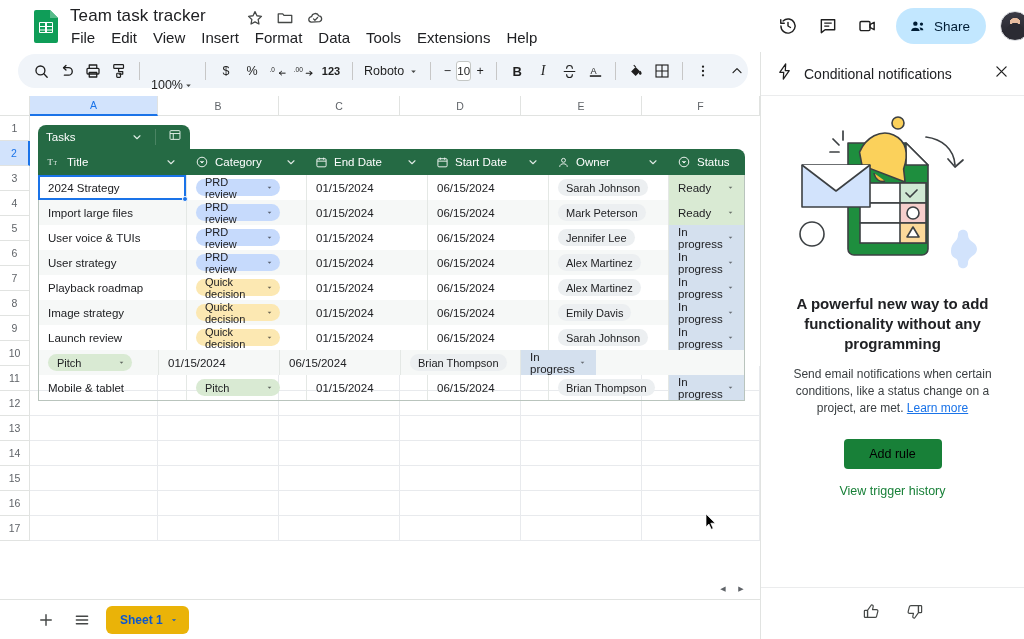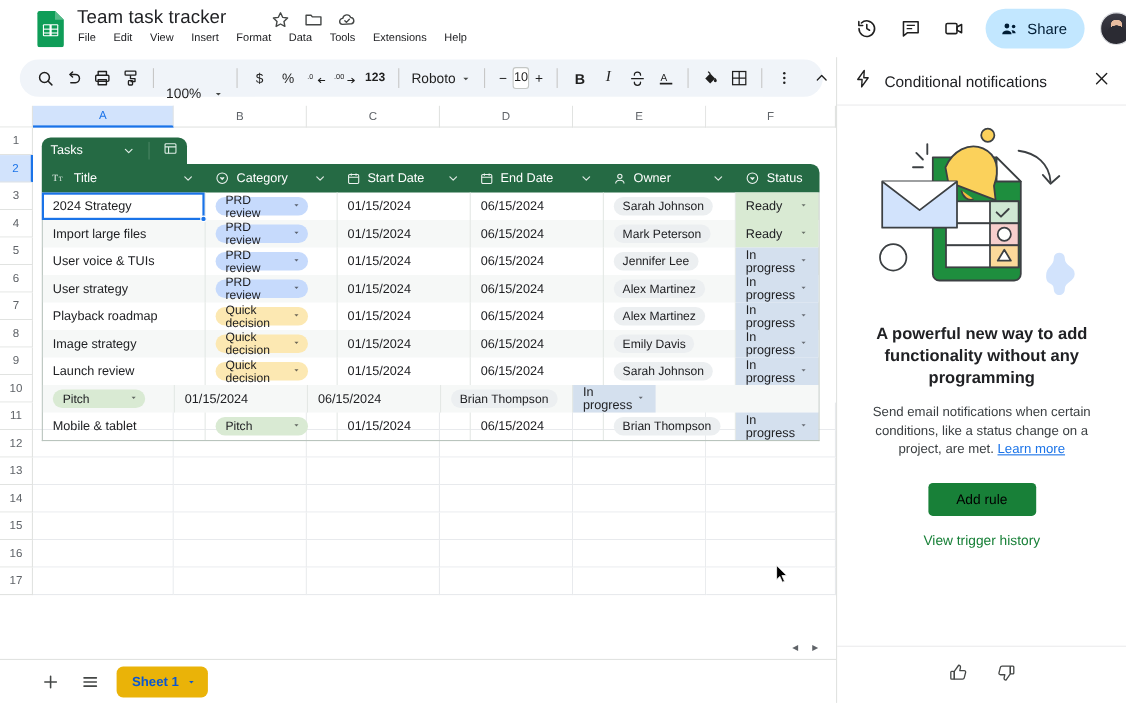--- a/index.html
+++ b/index.html
@@ -17,21 +17,21 @@
   .sheets-logo {
     position:absolute; left:14px; top:9px; width:30px; height:34px;
   }
   .doc-title {
     position:absolute; left:52px; top:6px;
     font-size:17px; color:#202124; letter-spacing:.1px; white-space:nowrap;
   }
   .title-icons { position:absolute; left:228px; top:9px; display:flex; gap:12px; align-items:center; }
   .ticon { width:18px; height:18px; display:block; color:#444746; }
   .menubar { position:absolute; left:53px; top:29px; display:flex; gap:16px; }
-  .menu-item { font-size:10px; color:#202124; cursor:default; white-space:nowrap; }
+  .menu-item { font-size:15px; color:#202124; cursor:default; white-space:nowrap; }
 
   .top-right { position:absolute; right:12px; top:8px; display:flex; align-items:center; gap:4px; }
   .rbtn { width:36px; height:36px; border-radius:50%; display:flex; align-items:center; justify-content:center; color:#1f1f1f; }
   .share-btn {
     height:36px; padding:0 16px 0 13px; border-radius:18px; background:#c2e7ff;
     display:flex; align-items:center; gap:8px; font-size:13.5px; color:#001d35; margin-left:6px;
   }
   .avatar {
     width:30px; height:30px; border-radius:50%; margin-left:10px;
     background:
@@ -42,40 +42,40 @@
   }
 
   
   .toolbar {
     position:absolute; left:18px; top:54px; width:730px; height:34px;
     background:#f0f4f9; border-radius:18px; display:flex; align-items:center; padding:0 10px;
   }
   .tb { width:26px; height:26px; display:flex; align-items:center; justify-content:center; color:#1f1f1f; border-radius:4px; flex:none; }
   .tb-txt { font-size:12.5px; color:#1f1f1f; }
   .tb-sep { width:1px; height:18px; background:#c7c7c7; margin:0 7px; flex:none; }
-  .zoom-box { display:flex; align-items:center; gap:10px; padding:0 4px;margin-top:28px; }
+  .zoom-box { display:flex; align-items:center; gap:0; padding:0 4px;margin-top:28px; }
   .font-box { display:flex; align-items:center; gap:4px; padding:0 4px; }
   .fontsize { width:26px; height:20px; border:1px solid #c4c7c5; border-radius:3px; font-size:11.5px;
               display:flex; align-items:center; justify-content:center; color:#1f1f1f; background:#fff; }
 
   
   .grid-wrap { position:absolute; left:0; top:96px; width:760px; height:503px; background:#fff; overflow:hidden; }
   .corner { position:absolute; left:0; top:0; width:30px; height:20px; background:#fff; border-right:1px solid #e1e3e1; border-bottom:1px solid #e1e3e1; }
   .colhead { position:absolute; top:0; height:20px; background:#fff; border-right:1px solid #e1e3e1; border-bottom:1px solid #e1e3e1;
              display:flex; align-items:center; justify-content:center; font-size:10.5px; color:#5f6368; }
   .colhead.sel { background:#d2e3fc; color:#1a73e8; border-bottom:2px solid #1a73e8; }
   .rowhead { position:absolute; left:0; width:30px; height:25px; background:#fff; border-right:1px solid #e1e3e1; border-bottom:1px solid #e1e3e1;
              display:flex; align-items:center; justify-content:center; font-size:10.5px; color:#5f6368; }
   .rowhead.sel { background:#d2e3fc; color:#1a73e8; border-right:2px solid #1a73e8; }
   .gcell { position:absolute; height:25px; border-right:1px solid #e8eaed; border-bottom:1px solid #e8eaed; background:#fff; }
 
   
   .tbl { position:absolute; left:38px; top:29px; width:707px; }
   .tbl-tab {
-    position:absolute; left:0; top:0; width:132px; height:24px; background:#256a44;
+    position:absolute; left:0; top:0; width:152px; height:24px; background:#256a44;
     border-radius:8px 8px 0 0; display:flex; align-items:center; padding:0 8px; gap:8px;
   }
   .tbl-tab .nm { font-size:11.5px; color:#fff; }
   .tbl-tab .cv { margin-left:auto; color:#cfe3d7; display:flex; }
   .tbl-tab .divv { width:1px; height:16px; background:#4a8463; margin:0 4px; }
   .tbl-head {
     position:absolute; left:0; top:24px; width:707px; height:26px; background:#256a44;
     border-radius:0 8px 0 0; display:flex; align-items:center;
   }
   .th { height:26px; display:flex; align-items:center; gap:6px; padding:0 9px; color:#fff; font-size:11.5px; flex:none; }
@@ -453,35 +453,35 @@
               </svg>
             </span>
         </div>
         <div class="th" style="width:121px">
           <span class="th-ico">
             <svg width="13" height="13" viewBox="0 0 24 24" fill="none" stroke="#fff" stroke-width="1.8">
                 <rect x="3.5" y="5" width="17" height="15" rx="2"></rect>
                 <path d="M3.5 9.5h17M8 3v4M16 3v4"></path>
               </svg>
           </span>
-          <span class="tl">Start Date</span>
+          <span class="tl">End Date</span>
           <span class="cv">
               <svg width="12" height="12" viewBox="0 0 24 24" fill="none" stroke="#fff" stroke-width="2.2" stroke-linecap="round" stroke-linejoin="round">
                 <path d="M6 9.5l6 6 6-6"></path>
               </svg>
             </span>
         </div>
         <div class="th" style="width:121px">
           <span class="th-ico">
             <svg width="13" height="13" viewBox="0 0 24 24" fill="none" stroke="#fff" stroke-width="1.8">
                 <rect x="3.5" y="5" width="17" height="15" rx="2"></rect>
                 <path d="M3.5 9.5h17M8 3v4M16 3v4"></path>
               </svg>
           </span>
-          <span class="tl">End Date</span>
+          <span class="tl">Start Date</span>
           <span class="cv">
               <svg width="12" height="12" viewBox="0 0 24 24" fill="none" stroke="#fff" stroke-width="2.2" stroke-linecap="round" stroke-linejoin="round">
                 <path d="M6 9.5l6 6 6-6"></path>
               </svg>
             </span>
         </div>
         <div class="th" style="width:120px">
           <span class="th-ico">
             <svg width="13" height="13" viewBox="0 0 24 24" fill="none" stroke="#fff" stroke-width="1.8">
                 <circle cx="12" cy="8" r="3.6"></circle>

